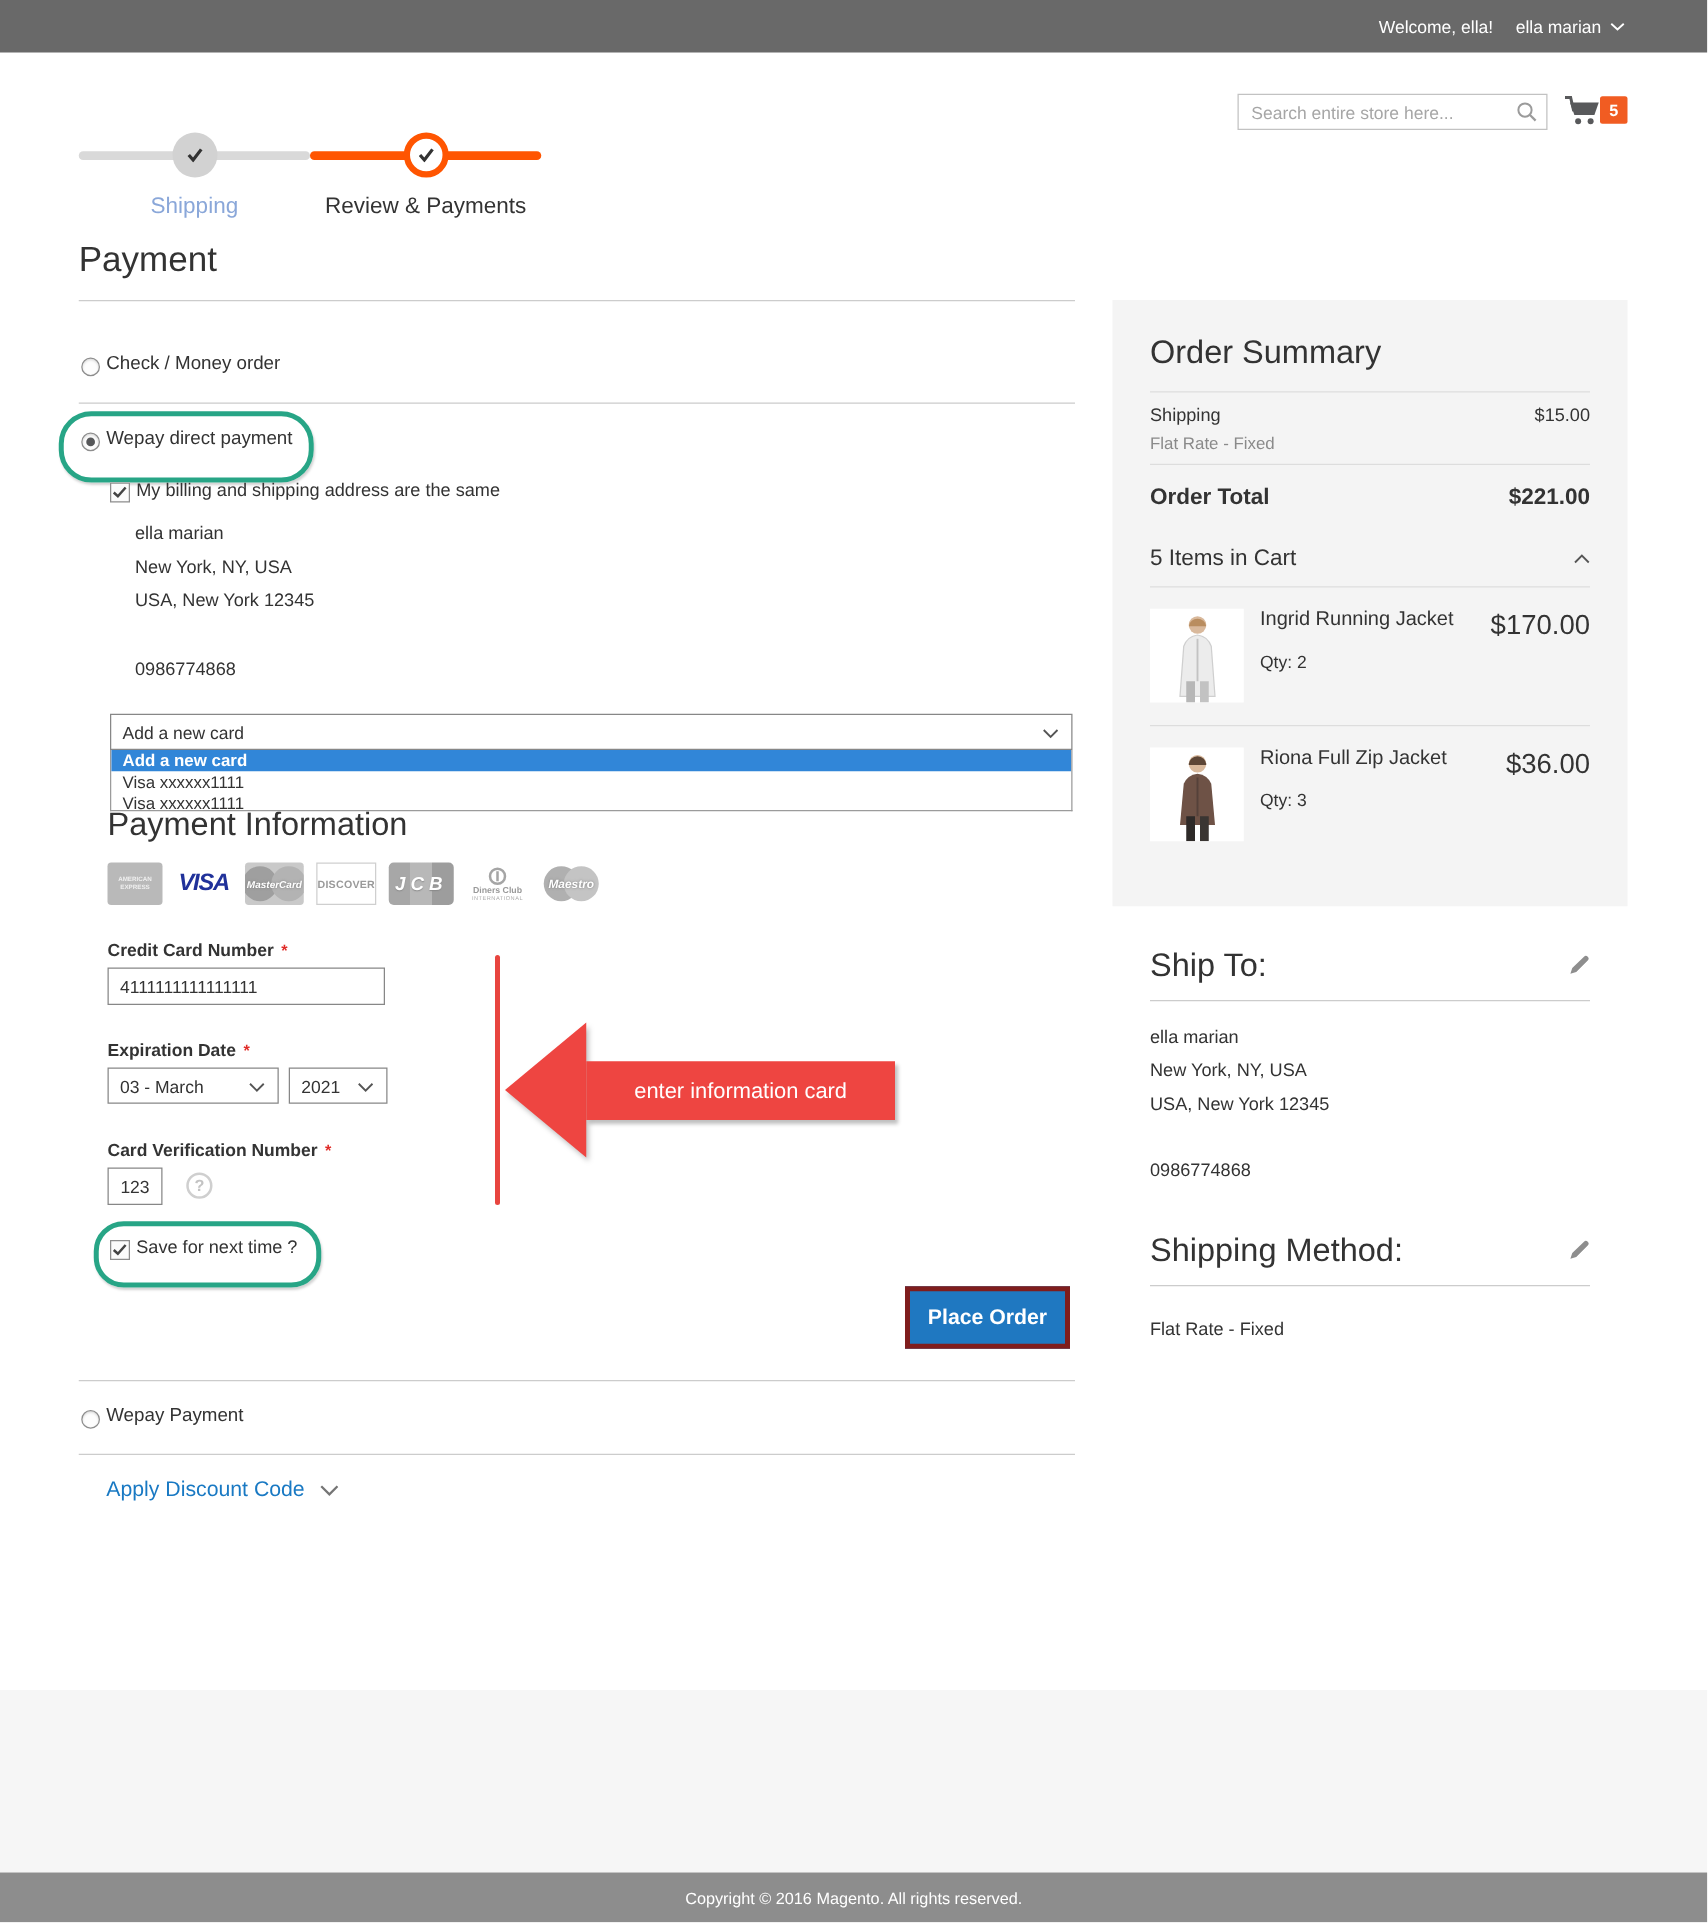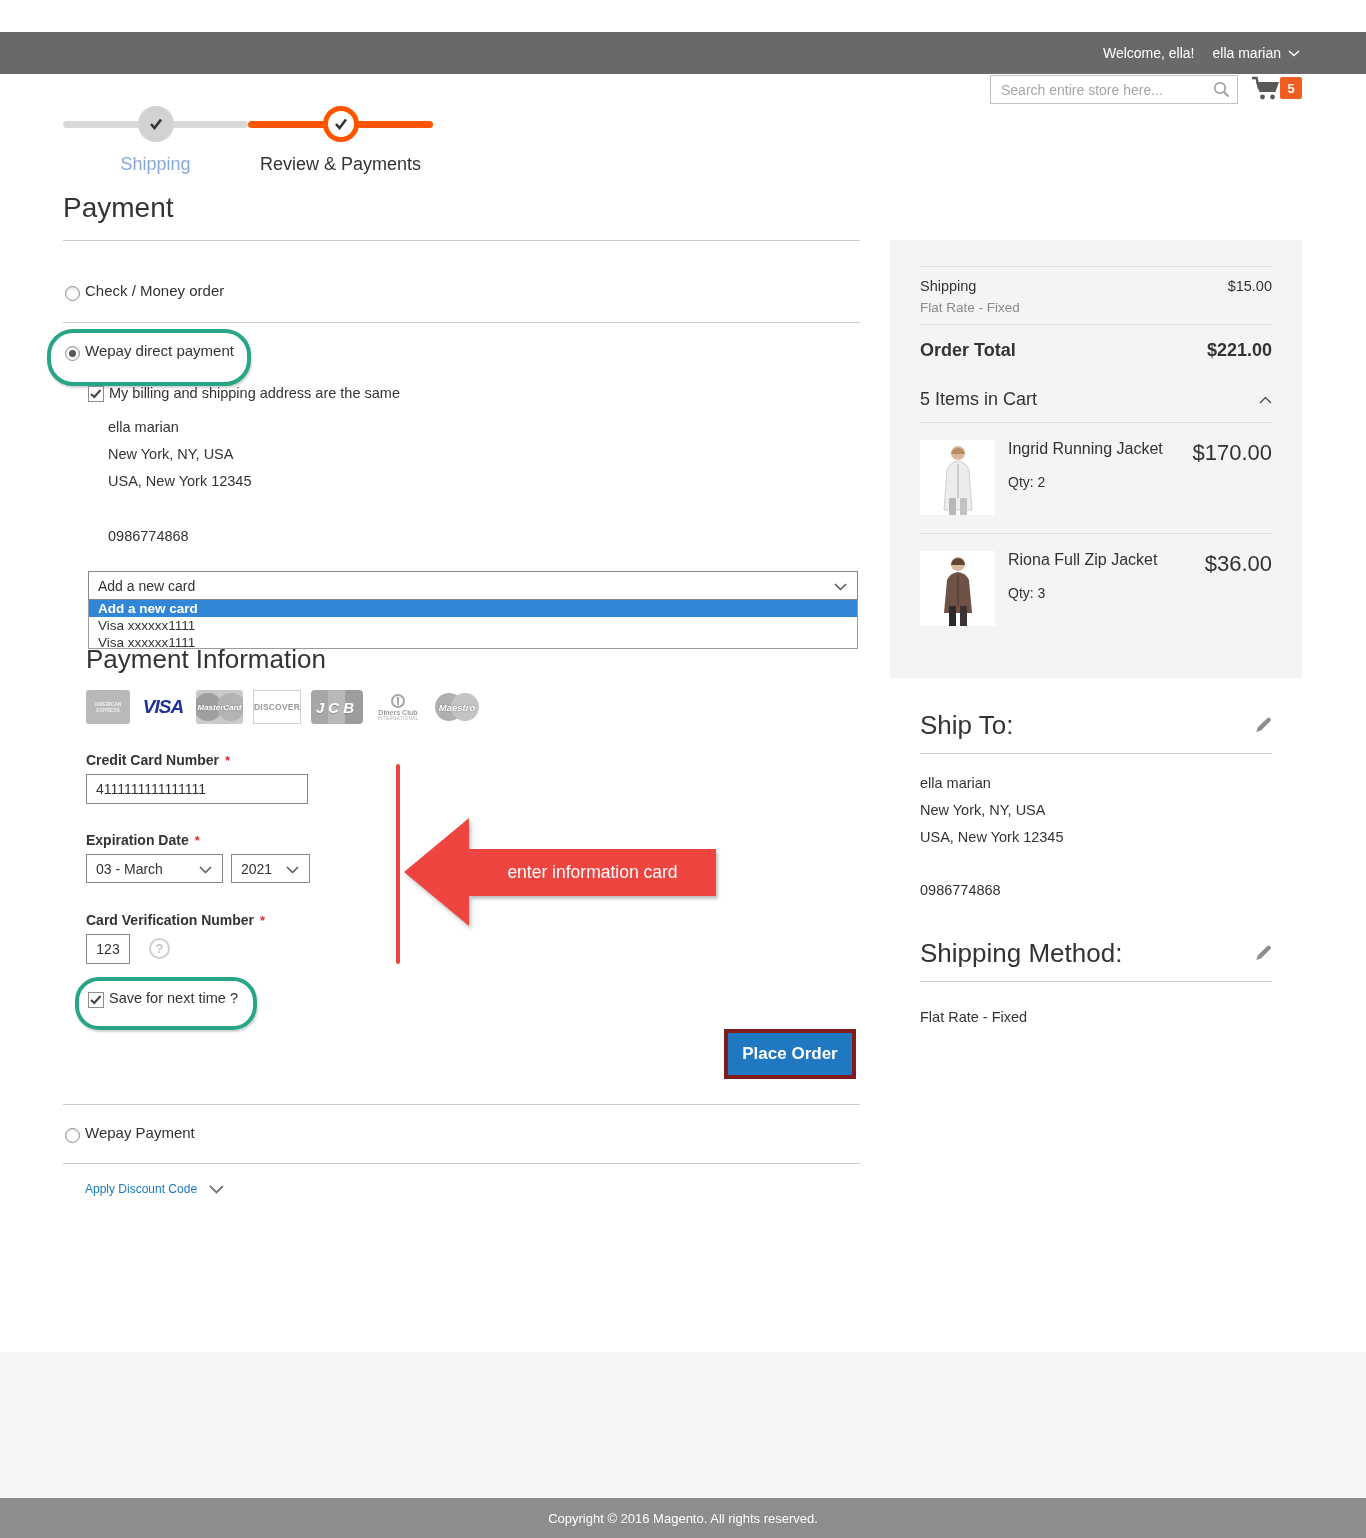--- a/index.html
+++ b/index.html
@@ -1,21 +1,21 @@
 <!DOCTYPE html>
 <html><head>
 <meta charset="utf-8">
 <style>
   html,body{margin:0;padding:0;background:#fff;}
   body{font-family:"Liberation Sans","DejaVu Sans",sans-serif;color:#333;}
   .page{position:relative;width:1366px;height:1538px;background:#fff;overflow:hidden;}
 
   
   .topbar{position:absolute;left:0;top:0;width:1366px;height:42px;background:#696969;
-    display:flex;align-items:center;justify-content:flex-end;gap:18px;box-sizing:border-box;padding-right:66px;margin-top:32px;}
+    display:flex;align-items:center;justify-content:flex-end;gap:18px;box-sizing:border-box;padding-right:66px;}
   .topbar .welcome{color:#fff;font-size:14px;}
   .topbar .account{color:#fff;font-size:14px;display:flex;align-items:center;gap:7px;cursor:pointer;}
 
   
   .searchwrap{position:absolute;left:990px;top:75px;width:248px;height:29px;}
   .searchwrap input{width:100%;height:100%;box-sizing:border-box;border:1px solid #c2c2c2;background:#fff;
     padding:0 32px 0 10px;font-size:14px;color:#555;font-family:inherit;}
   .searchwrap input::placeholder{color:#a6a6a6;}
   .searchwrap .mag{position:absolute;right:8px;top:6px;cursor:pointer;}
   .cart{position:absolute;left:1251px;top:75px;cursor:pointer;}
@@ -104,21 +104,21 @@
   .arrowhead{position:absolute;left:341px;top:578px;width:0;height:0;border-top:54px solid transparent;
     border-bottom:54px solid transparent;border-right:65px solid #ee4541;filter:drop-shadow(2px 3px 2px rgba(0,0,0,.25));}
   .arrowbody{position:absolute;left:406px;top:609px;width:247px;height:47px;background:#ee4541;
     box-shadow:2px 3px 3px rgba(0,0,0,.25);display:flex;align-items:center;justify-content:center;
     color:#fff;font-size:17.5px;}
 
   .placeorder{position:absolute;left:661px;top:789px;width:132px;height:50px;background:#1f78c1;border:4px solid #7f1d1d;
     color:#fff;font-size:17px;font-weight:bold;font-family:inherit;cursor:pointer;}
 
   .discount{position:absolute;left:22px;top:942px;display:flex;align-items:center;gap:12px;cursor:pointer;}
-  .discount span{font-size:12px;color:#1979c3;}
+  .discount span{font-size:17px;color:#1979c3;}
 
   
   .rightcol{position:absolute;left:890px;top:240px;width:412px;}
   .panel{background:#f4f4f4;box-sizing:border-box;width:412px;padding:26px 30px 34px;}
   .panel h2{font-size:26px;font-weight:300;margin:0 0 16px;color:#333;}
   .pdiv{height:1px;background:#ddd;}
   .srow{display:flex;justify-content:space-between;padding:11px 0 9px;font-size:14.5px;color:#333;}
   .srow .sub{font-size:13.5px;color:#8a8a8a;margin-top:6px;}
   .trow{display:flex;justify-content:space-between;padding:15px 0;font-size:18px;font-weight:bold;color:#333;}
   .itemshdr{display:flex;justify-content:space-between;align-items:center;padding:13px 0 12px;border-bottom:1px solid #ddd;
@@ -308,20 +308,21 @@
     <div class="discount">
       <span>Apply Discount Code</span>
       <svg width="15" height="9">
           <polyline points="1,1 7.5,7.5 14,1" fill="none" stroke="#757575" stroke-width="1.8"></polyline>
         </svg>
     </div>
   </div>
 
   <div class="rightcol">
     <div class="panel">
+      <h2>Order Summary</h2>
       <div class="pdiv"></div>
       <div class="srow">
         <span>
           <span>Shipping</span>
           <span class="sub" style="display:block">Flat Rate - Fixed</span>
         </span>
         <span>$15.00</span>
       </div>
       <div class="pdiv"></div>
       <div class="trow">

